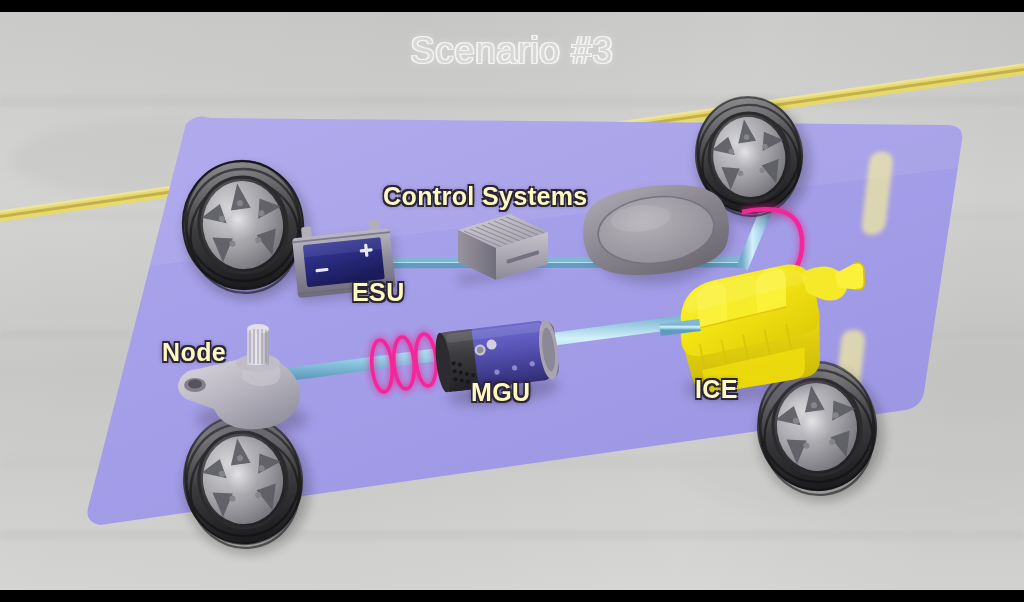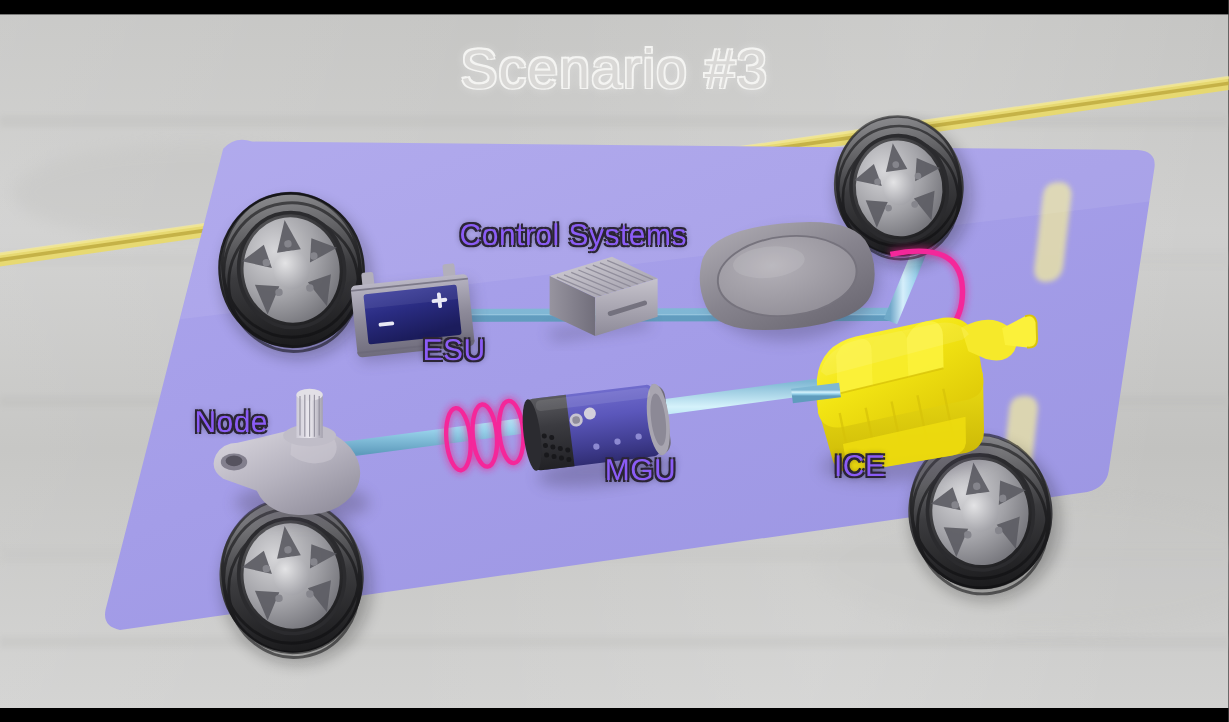--- a/index.html
+++ b/index.html
@@ -30,40 +30,40 @@
     background: #000;
     z-index: 60;
   }
   .letterbox.top { top: 0; height: 12px; }
   .letterbox.bottom { bottom: 0; height: 12px; }
 
   
   .label {
     position: absolute;
     z-index: 50;
-    color: #8b5cf6;
+    color: #fef9c3;
     font-size: 25px;
-    font-weight: 400;
+    font-weight: 700;
     letter-spacing: 0.4px;
     white-space: nowrap;
     text-shadow:
       -1.6px -1.6px 0 #2b2535,
        1.6px -1.6px 0 #2b2535,
       -1.6px  1.6px 0 #2b2535,
        1.6px  1.6px 0 #2b2535,
        0 0 5px rgba(30,25,45,0.85);
   }
   #title-text {
     position: absolute;
     z-index: 55;
     left: 0;
     top: 30px;
     width: 1024px;
     text-align: center;
-    font-size: 46px;
+    font-size: 36px;
     letter-spacing: 1px;
     color: #d9d8d6;
     text-shadow:
       -1.4px -1.4px 0 #f4f4f2,
        1.4px -1.4px 0 #f4f4f2,
       -1.4px  1.4px 0 #f4f4f2,
        1.4px  1.4px 0 #f4f4f2,
        0 0 9px rgba(255,255,255,0.55);
   }
 </style>
@@ -552,20 +552,20 @@
 
   <div id="title-text">Scenario #3</div>
 
   <div class="label" style="left:383px; top:182px;">Control Systems</div>
 
 
   <div class="label" style="left:308px; top:278px;margin-left:44px;">ESU</div>
 
   <div class="label" style="left:162px; top:338px;">Node</div>
 
-  <div class="label" style="left:504px; top:378px;">MGU</div>
+  <div class="label" style="left:471px; top:378px;">MGU</div>
 
   <div class="label" style="left:695px; top:375px;">ICE</div>
 
   <div class="letterbox top"></div>
   <div class="letterbox bottom"></div>
 
 </div>
 
 </body></html>

